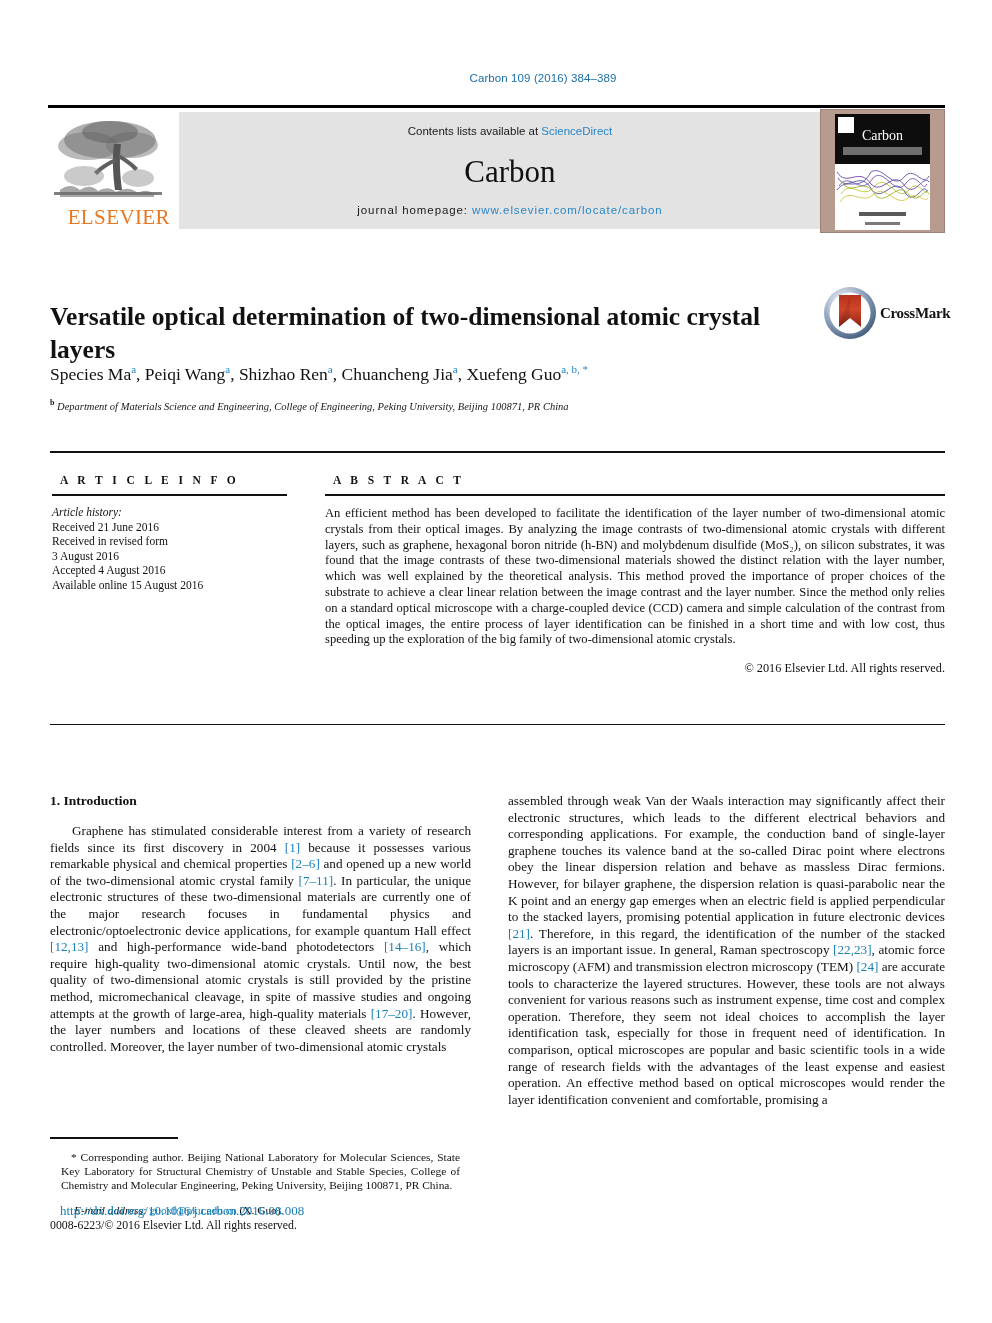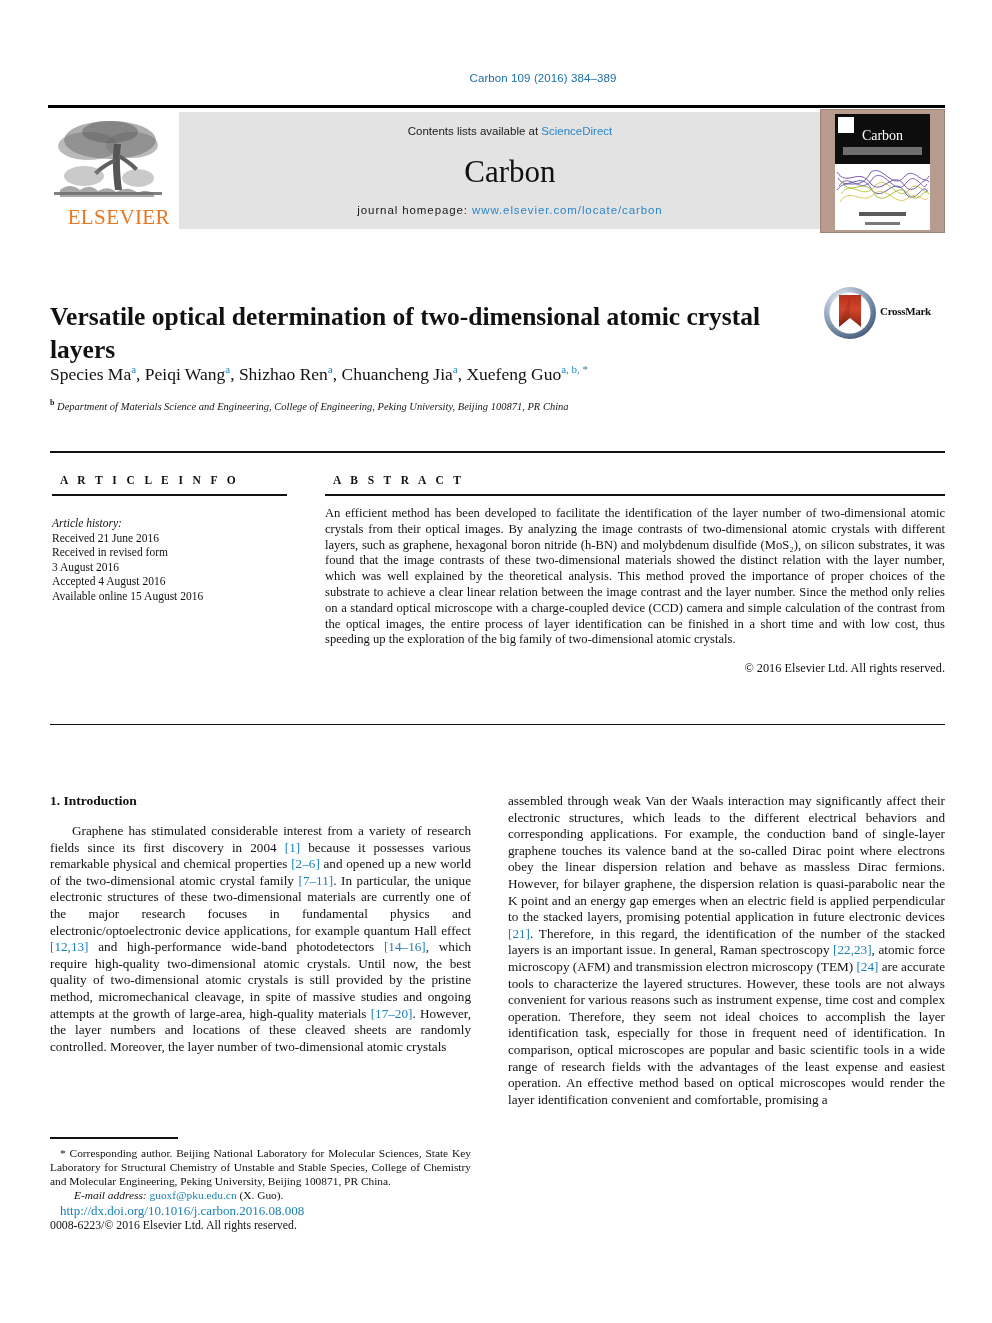--- a/index.html
+++ b/index.html
@@ -189,21 +189,21 @@
   .cm-badge {
     position: absolute;
     left: 0; top: 0;
     width: 54px; height: 54px;
   }
   .cm-label {
     position: absolute;
     left: 57px; top: 19px;
     font-family: "Liberation Serif", serif;
     font-weight: bold;
-    font-size: 11px;
+    font-size: 15px;
     color: #111;
     letter-spacing: -.3px;
   }
 
   .authors {
     position: absolute;
     left: 50px; top: 363px;
     width: 880px;
     font-family: "Liberation Serif", serif;
     font-size: 17.5px;
@@ -262,21 +262,21 @@
     letter-spacing: 3.4px;
     color: #111;
     margin-left: 8px;
   }
   .sec-rule {
     margin-top: 8px;
     height: 2px;
     background: #111;
   }
   .info-body {
-    margin-top: 20px;
+    margin-top: 9px;
     font-family: "Liberation Serif", serif;
     font-size: 11.5px;
     line-height: 14.5px;
     color: #111;
   }
   .info-body .ital { font-style: italic; }
   .abs-body {
     margin-top: 10px;
     font-family: "Liberation Serif", serif;
     font-size: 12.6px;
@@ -334,21 +334,21 @@
     height: 1.5px;
     background: #111;
     margin-bottom: 7px;
   }
   .fn-text {
     font-family: "Liberation Serif", serif;
     font-size: 11.4px;
     line-height: 14.2px;
     text-align: justify;
     color: #111;
-    margin: 0;
+    margin: 11px;
   }
   .fn-text.first { text-indent: 10px; }
   .fn-email {
     font-family: "Liberation Serif", serif;
     font-size: 11.4px;
     line-height: 14.2px;
     color: #111;
     margin: 0;
     text-indent: 24px;
   }

